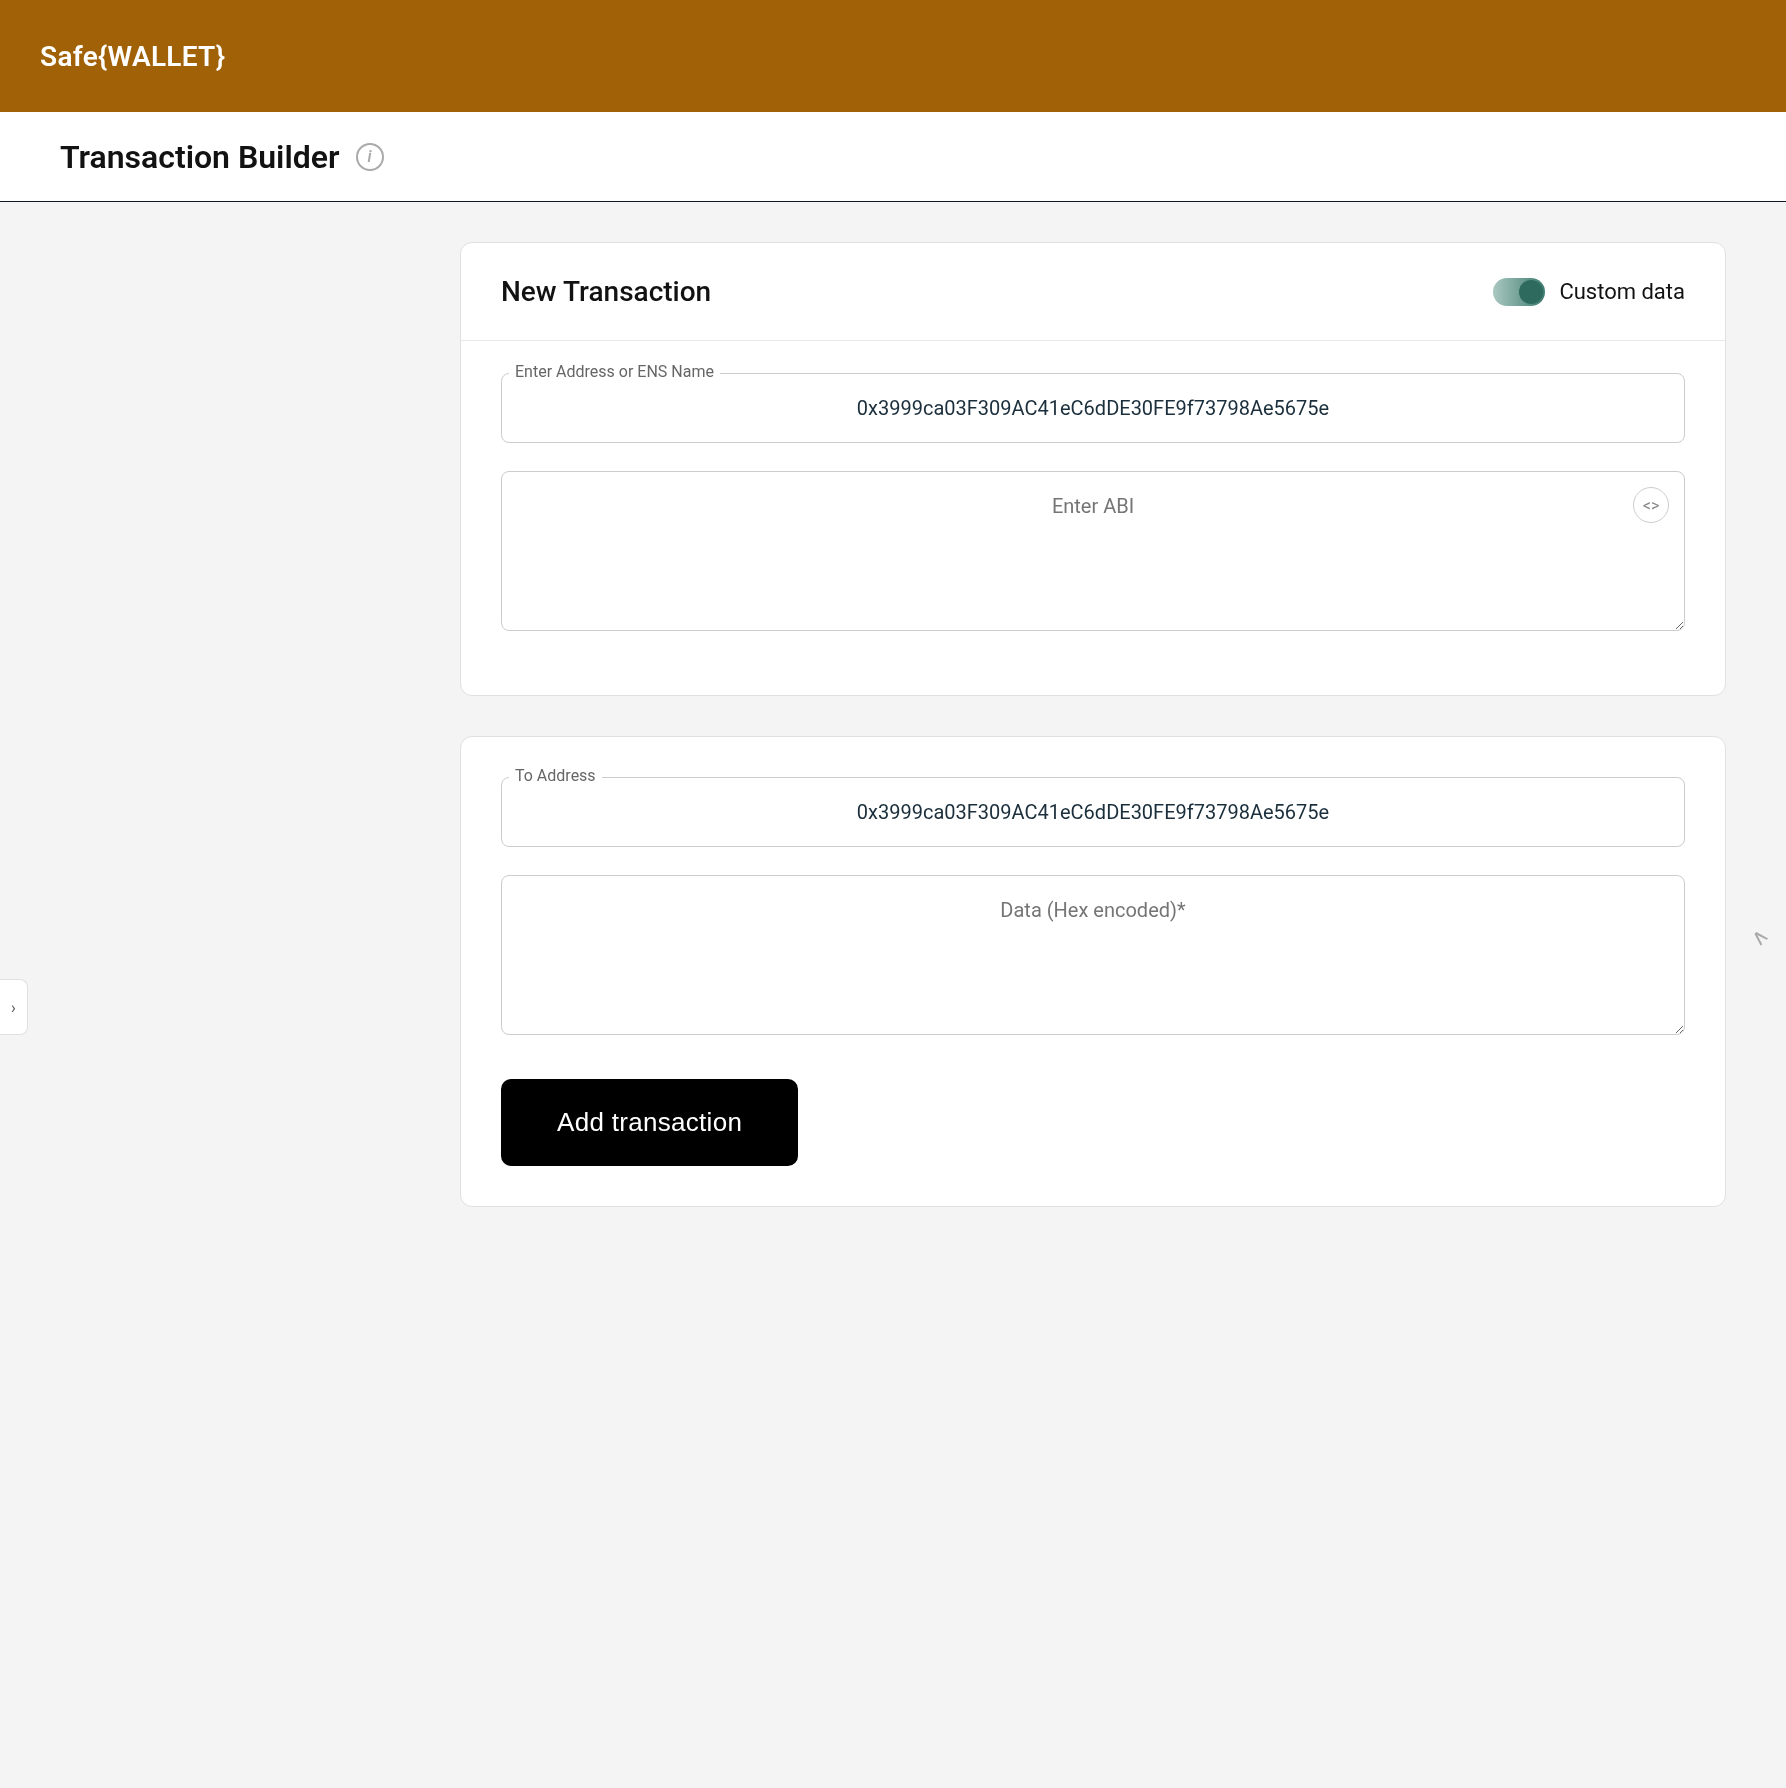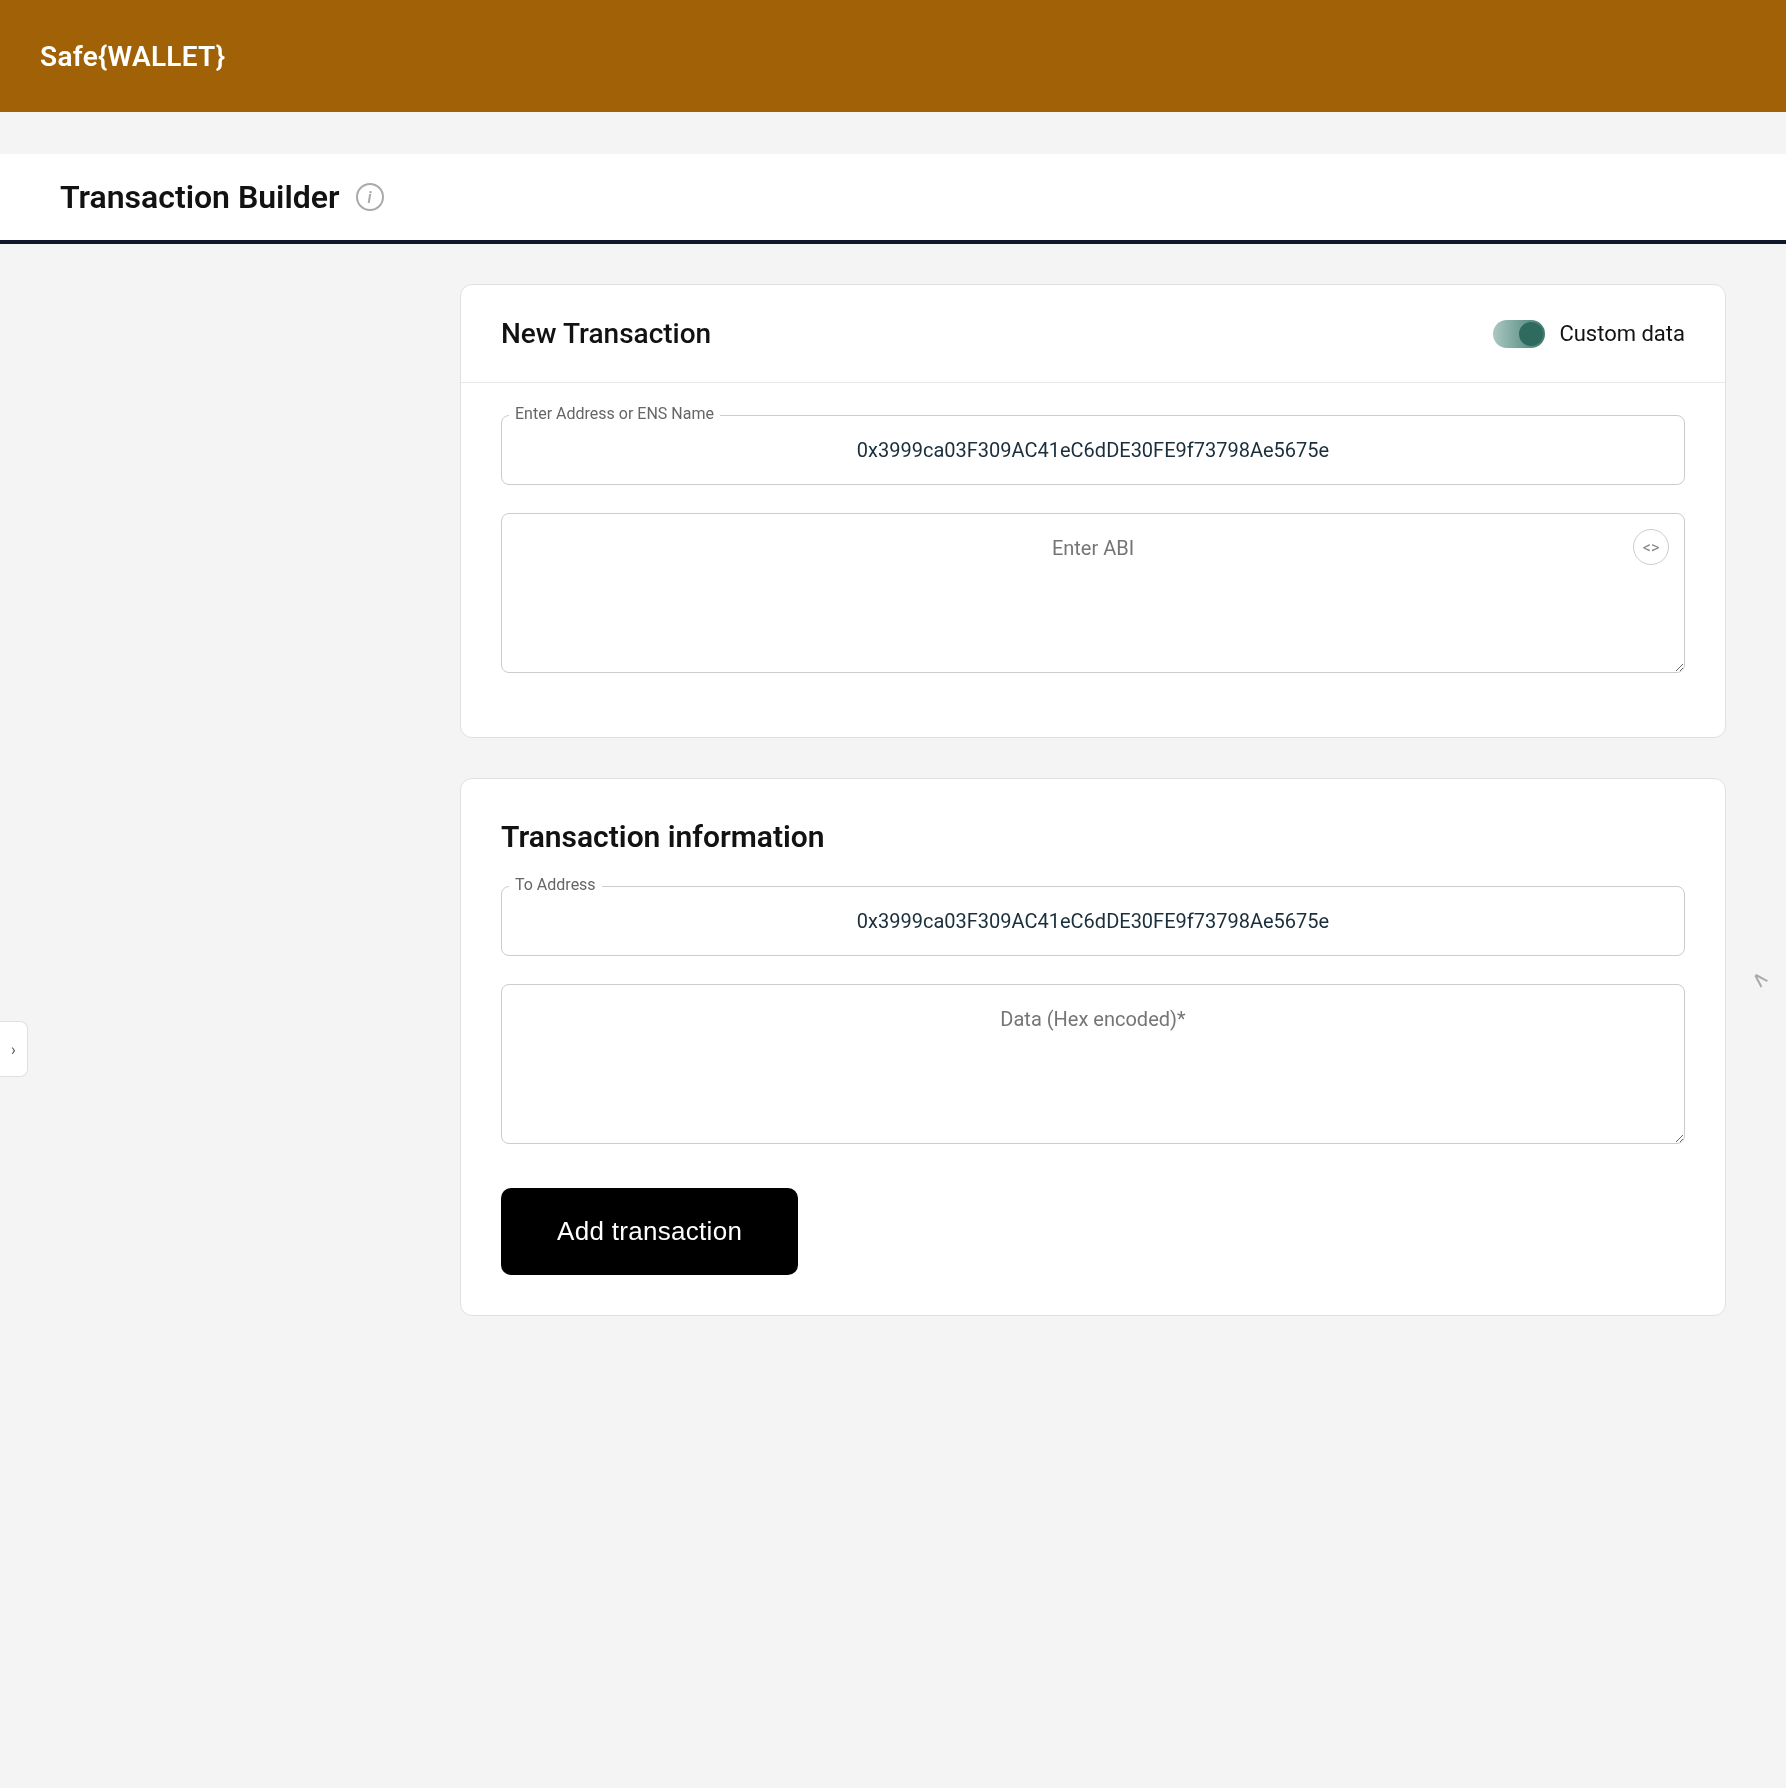--- a/index.html
+++ b/index.html
@@ -32,23 +32,22 @@
       color: #ffffff;
     }
 
     
     .page-title-bar {
       background: #ffffff;
       padding: 30px 60px;
       display: flex;
       align-items: center;
       gap: 16px;
-      border-bottom: 4px solid #0f172a;
+      border-bottom: 1px solid #0f172a;
       height: 90px;
-      margin-top: 42px;
     }
 
     .page-title-bar .page-title {
       font-size: 32px;
       font-weight: 600;
       color: #121212;
     }
 
     .info-icon {
       width: 28px;
@@ -312,21 +311,20 @@
           </div>
           <textarea placeholder="Enter ABI" style=""></textarea>
         </div>
 
       </div>
     </div>
 
     <div class="card">
       <div class="transaction-info-section">
 
-        <h2 class="section-title">Transaction information</h2>
 
         <div class="input-group">
           <label>To Address</label>
           <input type="text" value="0x3999ca03F309AC41eC6dDE30FE9f73798Ae5675e" style="">
         </div>
 
 
         <div class="input-group">
           <textarea placeholder="Data (Hex encoded)*" style=""></textarea>
         </div>

